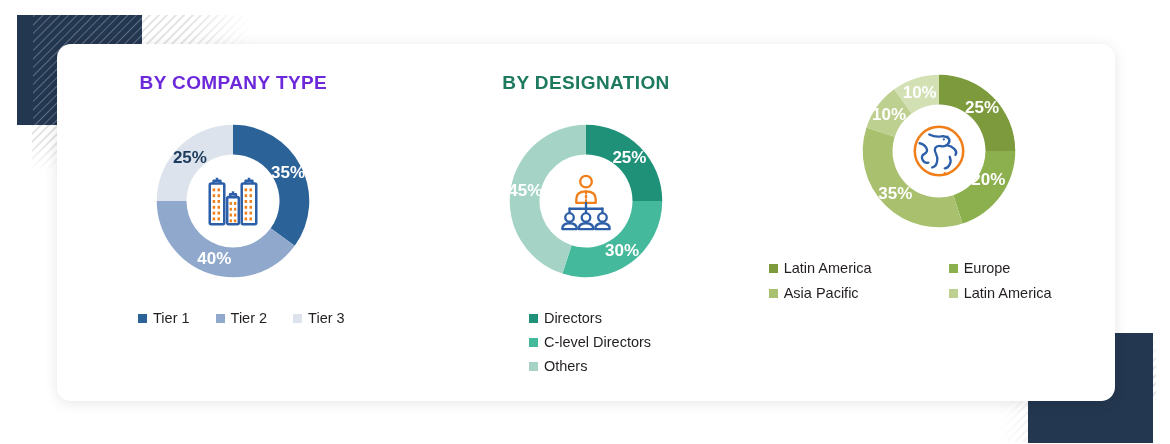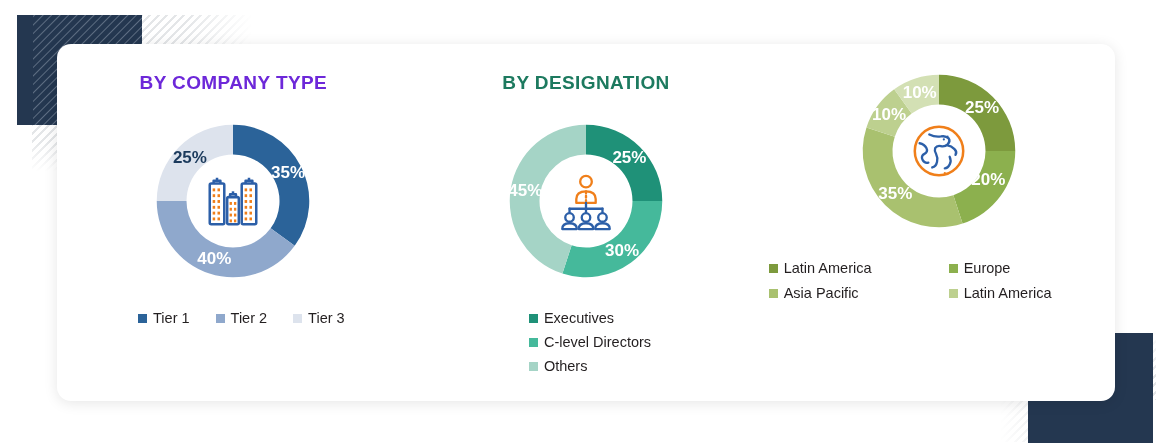--- a/index.html
+++ b/index.html
@@ -304,21 +304,21 @@
           </svg>
         </div>
       <div class="slice-label" style="left: 136.402px; top: 49.5978px; color: rgb(255, 255, 255);">25%</div>
           <div class="slice-label" style="left: 129.078px; top: 142.657px; color: rgb(255, 255, 255);">30%</div>
           <div class="slice-label" style="left: 32.3757px; top: 83px; color: rgb(255, 255, 255);">45%</div>
         </div>
 
       <div class="legend" id="legend-designation">
           <div class="legend-item">
             <span class="swatch" style="background: rgb(31, 145, 120);"></span>
-            <span>Executives</span>
+            <span>Directors</span>
           </div>
           <div class="legend-item">
             <span class="swatch" style="background: rgb(69, 185, 155);"></span>
             <span>C-level Directors</span>
           </div>
           <div class="legend-item">
             <span class="swatch" style="background: rgb(165, 212, 198);"></span>
             <span>Others</span>
           </div>
         </div>

